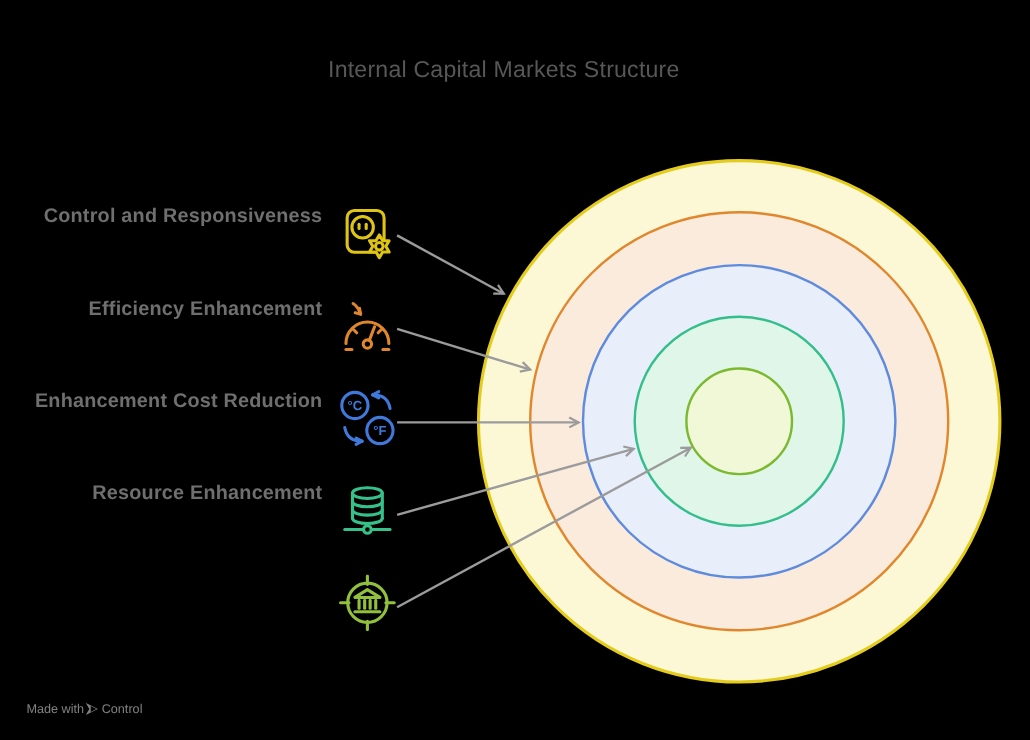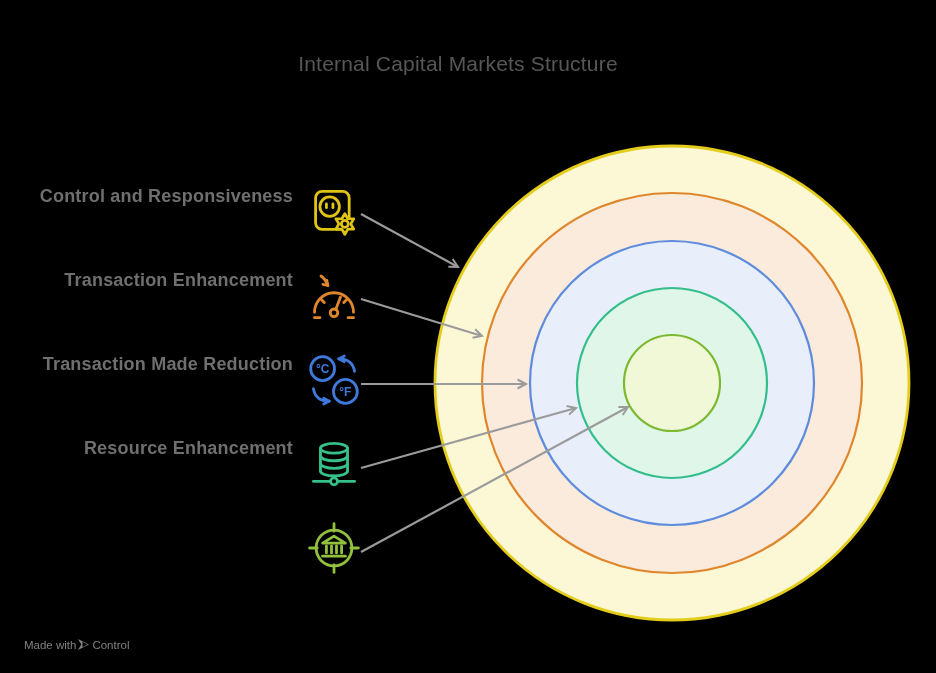--- a/index.html
+++ b/index.html
@@ -82,39 +82,39 @@
         <circle class="ic" cx="20" cy="19" r="9"></circle>
         <path class="ic" d="M17,16.5 V20"></path>
         <path class="ic" d="M23,16.5 V20"></path>
         <path class="ic-mask" d="M34,25.5 L36.8,30.2 L42.2,30.3 L39.5,35 L42.2,39.8 L36.8,39.8 L34,44.5 L31.3,39.8 L25.8,39.8 L28.5,35 L25.8,30.3 L31.3,30.2 Z"></path>
         <circle class="ic" cx="34" cy="35" r="3.2"></circle>
       </svg>
     </span>
   </div>
 
   <div class="row" style="top:270px">
-    <span class="label">Transaction Enhancement</span>
+    <span class="label">Efficiency Enhancement</span>
     <span class="icon icon-1">
       <svg viewBox="0 0 48 48">
         <path class="ic" d="M6,39 A18,18 0 0 1 42,39"></path>
         <path class="ic" d="M6,44 H11"></path>
         <path class="ic" d="M37,44 H42"></path>
         <path class="ic" d="M12.5,27.5 L15,30"></path>
         <path class="ic" d="M35.5,27.5 L33,30"></path>
         <circle class="ic" cx="24" cy="39.5" r="3.5"></circle>
         <path class="ic" d="M25.6,36.4 L30,25"></path>
         <path class="ic" d="M12,5.5 Q16,8 18.3,14.3"></path>
         <path class="ic" d="M18.3,14.3 L13.8,13.3"></path>
         <path class="ic" d="M18.3,14.3 L17.4,9.6"></path>
       </svg>
     </span>
   </div>
 
   <div class="row" style="top:354px">
-    <span class="label">Transaction Made Reduction</span>
+    <span class="label">Enhancement Cost Reduction</span>
     <span class="icon icon-2">
       <svg viewBox="0 0 48 48">
         <circle class="ic" cx="13.5" cy="13.5" r="11"></circle>
         <text class="ic-text" x="13.5" y="17.5">°C</text>
         <circle class="ic" cx="34.5" cy="34.5" r="11"></circle>
         <text class="ic-text" x="34.5" y="38.5">°F</text>
         <path class="ic" d="M43,16 Q41,4.5 28.5,4.5"></path>
         <path class="ic" d="M28.5,4.5 L33.5,1.9"></path>
         <path class="ic" d="M28.5,4.5 L33.5,7.1"></path>
         <path class="ic" d="M5,32 Q7,43.5 19.5,43.5"></path>

